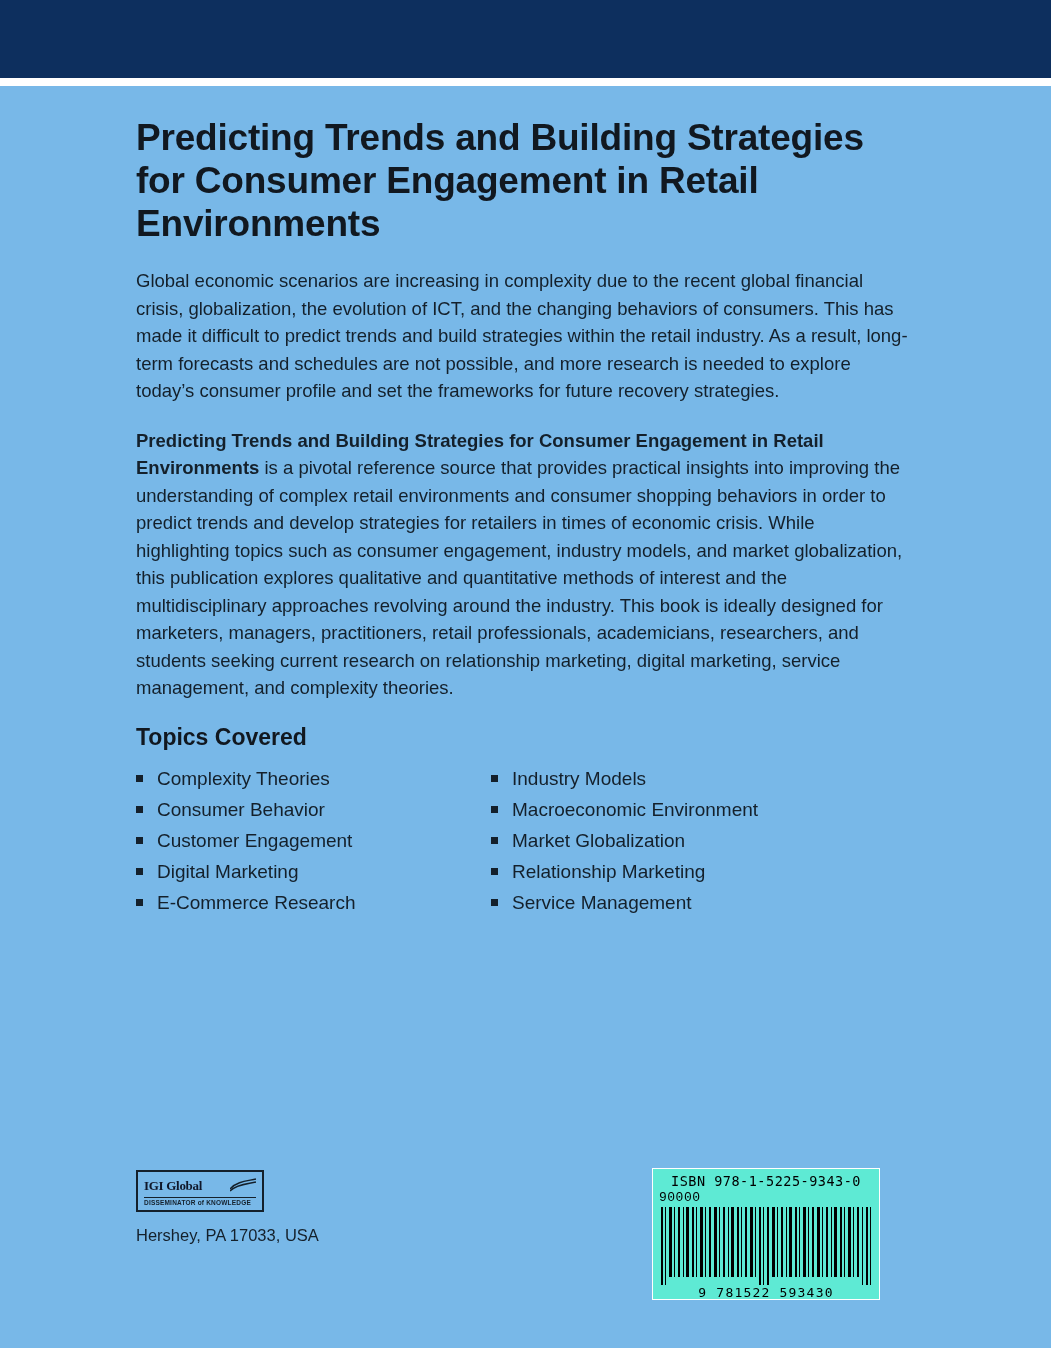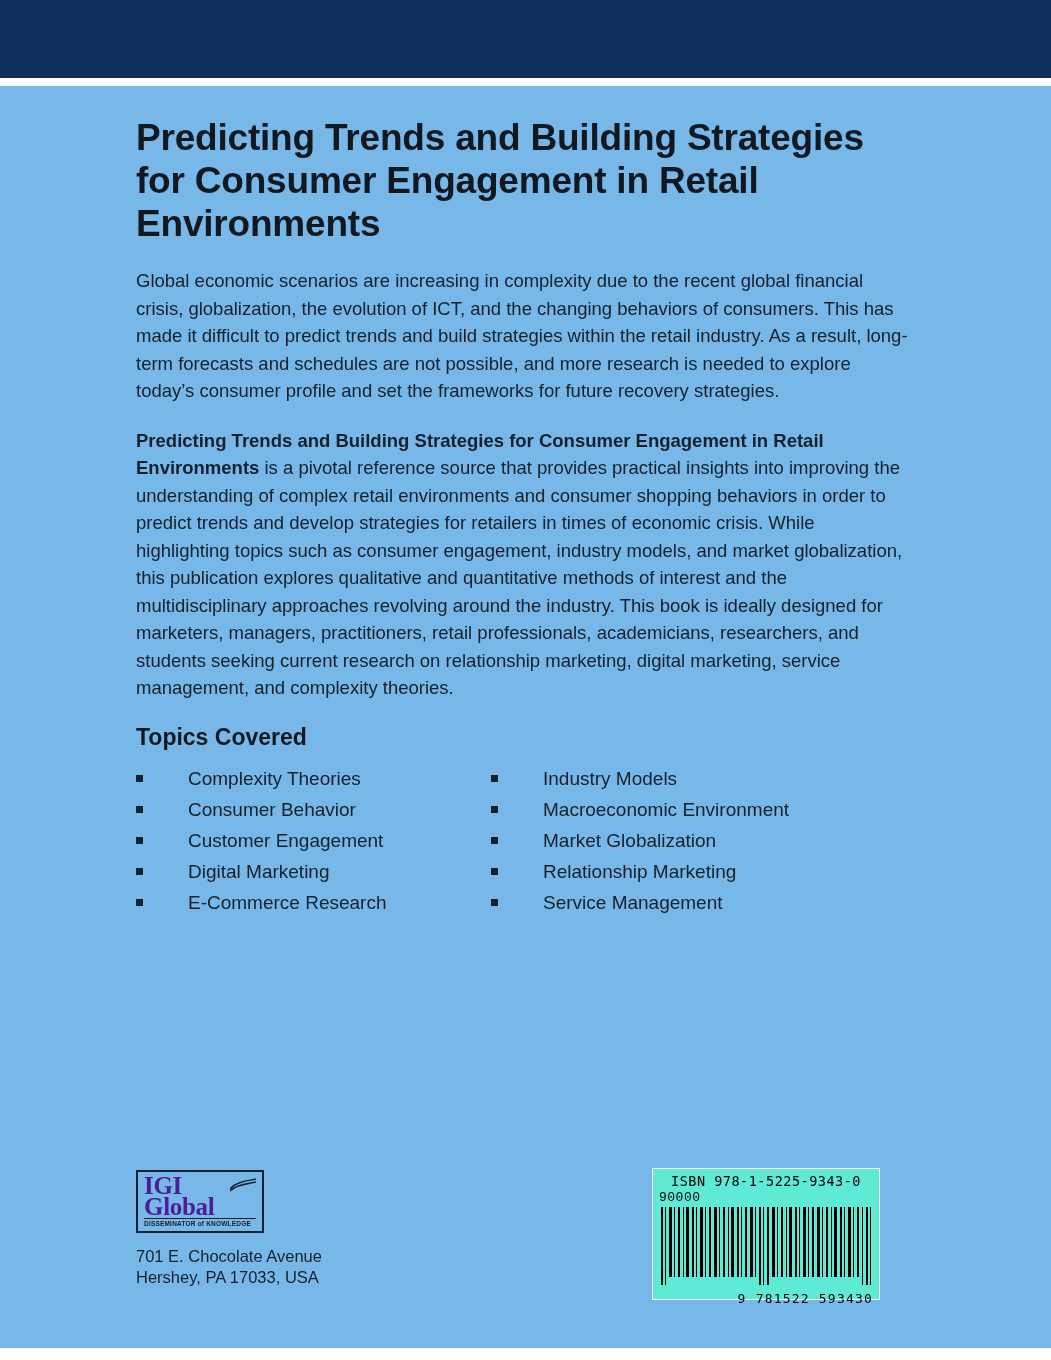--- a/index.html
+++ b/index.html
@@ -77,21 +77,20 @@
   }
   .topics-col {
     width: 355px;
   }
   .topic-item {
     display: flex;
     align-items: baseline;
     font-size: 19px;
     line-height: 31px;
     color: #14202b;
-    gap: 31px;
   }
   .bullet {
     display: inline-block;
     width: 7px;
     height: 7px;
     background: #14202b;
     margin-right: 14px;
     flex: 0 0 auto;
     position: relative;
     top: -3px;
@@ -107,22 +106,22 @@
     width: 128px;
     border: 2px solid #14202b;
     background: #78b8e8;
     padding: 3px 6px 4px 6px;
     box-sizing: border-box;
     position: relative;
   }
   .logo-name {
     font-family: "Liberation Serif", serif;
     font-weight: bold;
-    font-size: 25px;
-    color: #4c1d95;
+    font-size: 13px;
+    color: #0f172a;
     line-height: 21px;
     letter-spacing: -0.3px;
   }
   .logo-tag {
     font-size: 6.5px;
     letter-spacing: 0.2px;
     color: #14202b;
     font-weight: bold;
     border-top: 1px solid #14202b;
     margin-top: 1px;
@@ -175,22 +174,22 @@
     width: 214px;
     margin: 0 auto;
     position: relative;
   }
   .bars svg { display: block; }
   .ean-digits {
     font-family: "DejaVu Sans Mono", monospace;
     font-size: 13px;
     letter-spacing: 1.2px;
     color: #000;
-    text-align: right;
-    margin-top: 6px;
+    text-align: center;
+    margin-top: 0;
   }
 </style>
 </head>
 <body>
 
 <div class="page">
 
   <div class="top-band"></div>
 
   <div class="body-panel">
@@ -257,21 +256,20 @@
     <div class="footer">
       <div class="publisher-logo">
         <div class="logo-name">IGI Global</div>
         <div class="logo-tag">DISSEMINATOR of KNOWLEDGE</div>
         <svg class="logo-swoosh" viewBox="0 0 26 14">
           <path d="M0 11 C7 3, 18 3, 26 1" stroke="#14202b" stroke-width="1.4" fill="none"></path>
           <path d="M0 13 C7 6, 18 6, 26 4" stroke="#14202b" stroke-width="1.4" fill="none"></path>
         </svg>
       </div>
       <div class="address">
-        <div>701 E. Chocolate Avenue</div>
         <div>Hershey, PA 17033, USA</div>
       </div>
     </div>
 
     <div class="barcode-box">
       <div class="isbn-line">ISBN 978-1-5225-9343-0</div>
       <div class="price-code">90000</div>
       <div class="bars">
         <svg width="214" height="78" viewBox="0 0 214 78">
           <g fill="#000">

